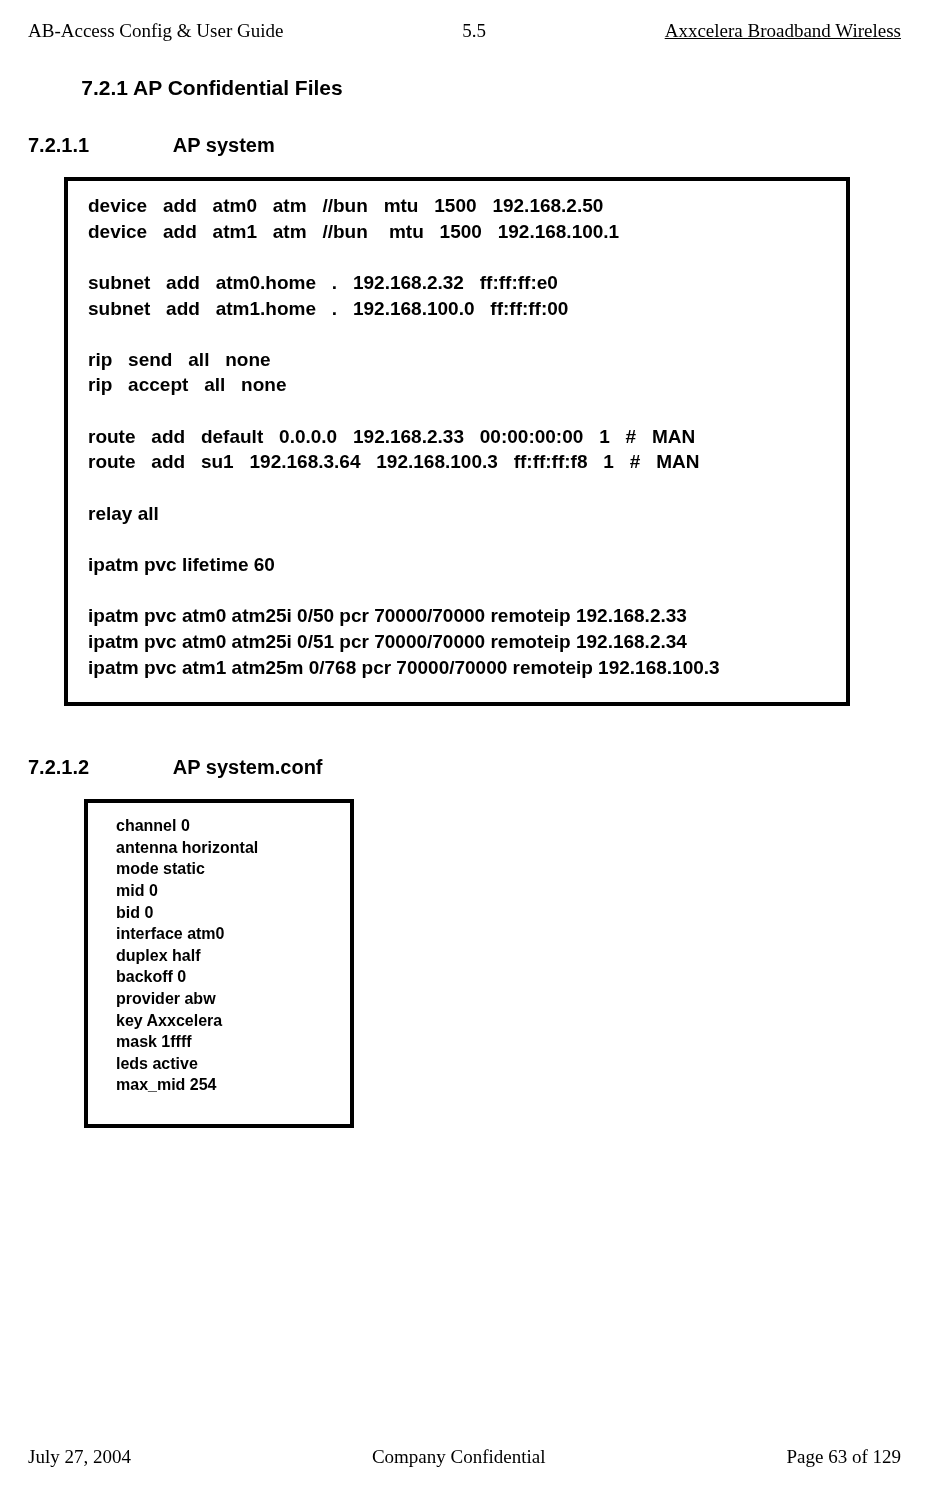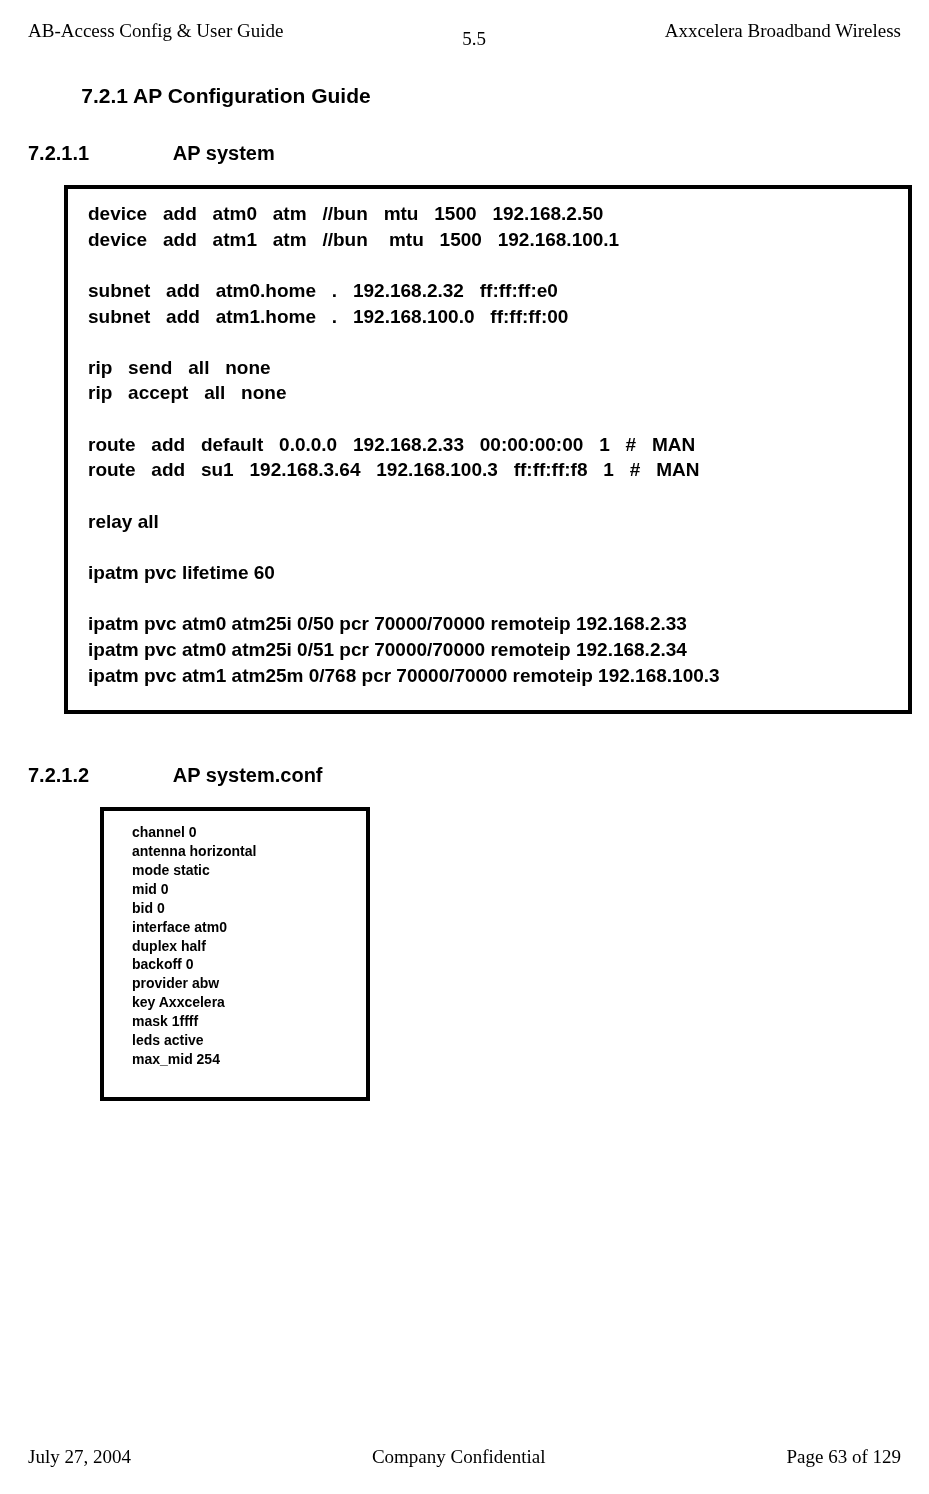--- a/index.html
+++ b/index.html
@@ -20,22 +20,22 @@
     height: 100%;
     position: relative;
   }
   .header-row {
     display: flex;
     justify-content: space-between;
     font-size: 19px;
     margin-bottom: 34px;
   }
   .header-left { text-align: right; }
-  .header-center { text-align: center; margin-top: 8px; }
-  .header-right { text-align: right; }
+  .header-center { text-align: center; }
+  .header-right { text-align: right; text-decoration: underline; }
 
   .sec-num { display:inline-block; }
 
   h2.sec721 {
     font-family: Arial, Helvetica, sans-serif;
     font-size: 21px;
     font-weight: bold;
     margin: 0 0 34px 0;
   }
   h2.sec721 .sec-num { width: 100px; text-align: right; }
@@ -53,27 +53,27 @@
     margin: 0 0 50px 36px;
     padding: 12px 20px 22px 20px;
     font-family: Arial, Helvetica, sans-serif;
     font-size: 19px;
     font-weight: bold;
     line-height: 1.35;
     white-space: pre;
     box-sizing: border-box;
   }
   .codebox.box1 {
-    width: 848px;
+    width: 786px;
   }
   .codebox.box2 {
     width: 270px;
-    margin-left: 72px;
+    margin-left: 56px;
     padding: 12px 16px 28px 28px;
-    font-size: 14px;
+    font-size: 16px;
     line-height: 1.35;
     white-space: pre;
   }
 
   .footer-row {
     position: absolute;
     bottom: 26px;
     left: 28px;
     right: 28px;
     display: flex;
@@ -88,21 +88,21 @@
 <div class="page">
 
   <div class="header-row">
     <div class="header-left">AB-Access Config &amp; User Guide</div>
     <div class="header-center">5.5</div>
     <div class="header-right">Axxcelera Broadband Wireless</div>
   </div>
 
   <h2 class="sec721">
     <span class="sec-num">7.2.1</span>
-    <span>AP Configuration Guide</span>
+    <span>AP Confidential Files</span>
   </h2>
 
   <h3 class="sub">
     <span class="sec-num">7.2.1.1</span>
     <span>AP system</span>
   </h3>
 
   <div class="codebox box1">device   add   atm0   atm   //bun   mtu   1500   192.168.2.50
 device   add   atm1   atm   //bun    mtu   1500   192.168.100.1
 

